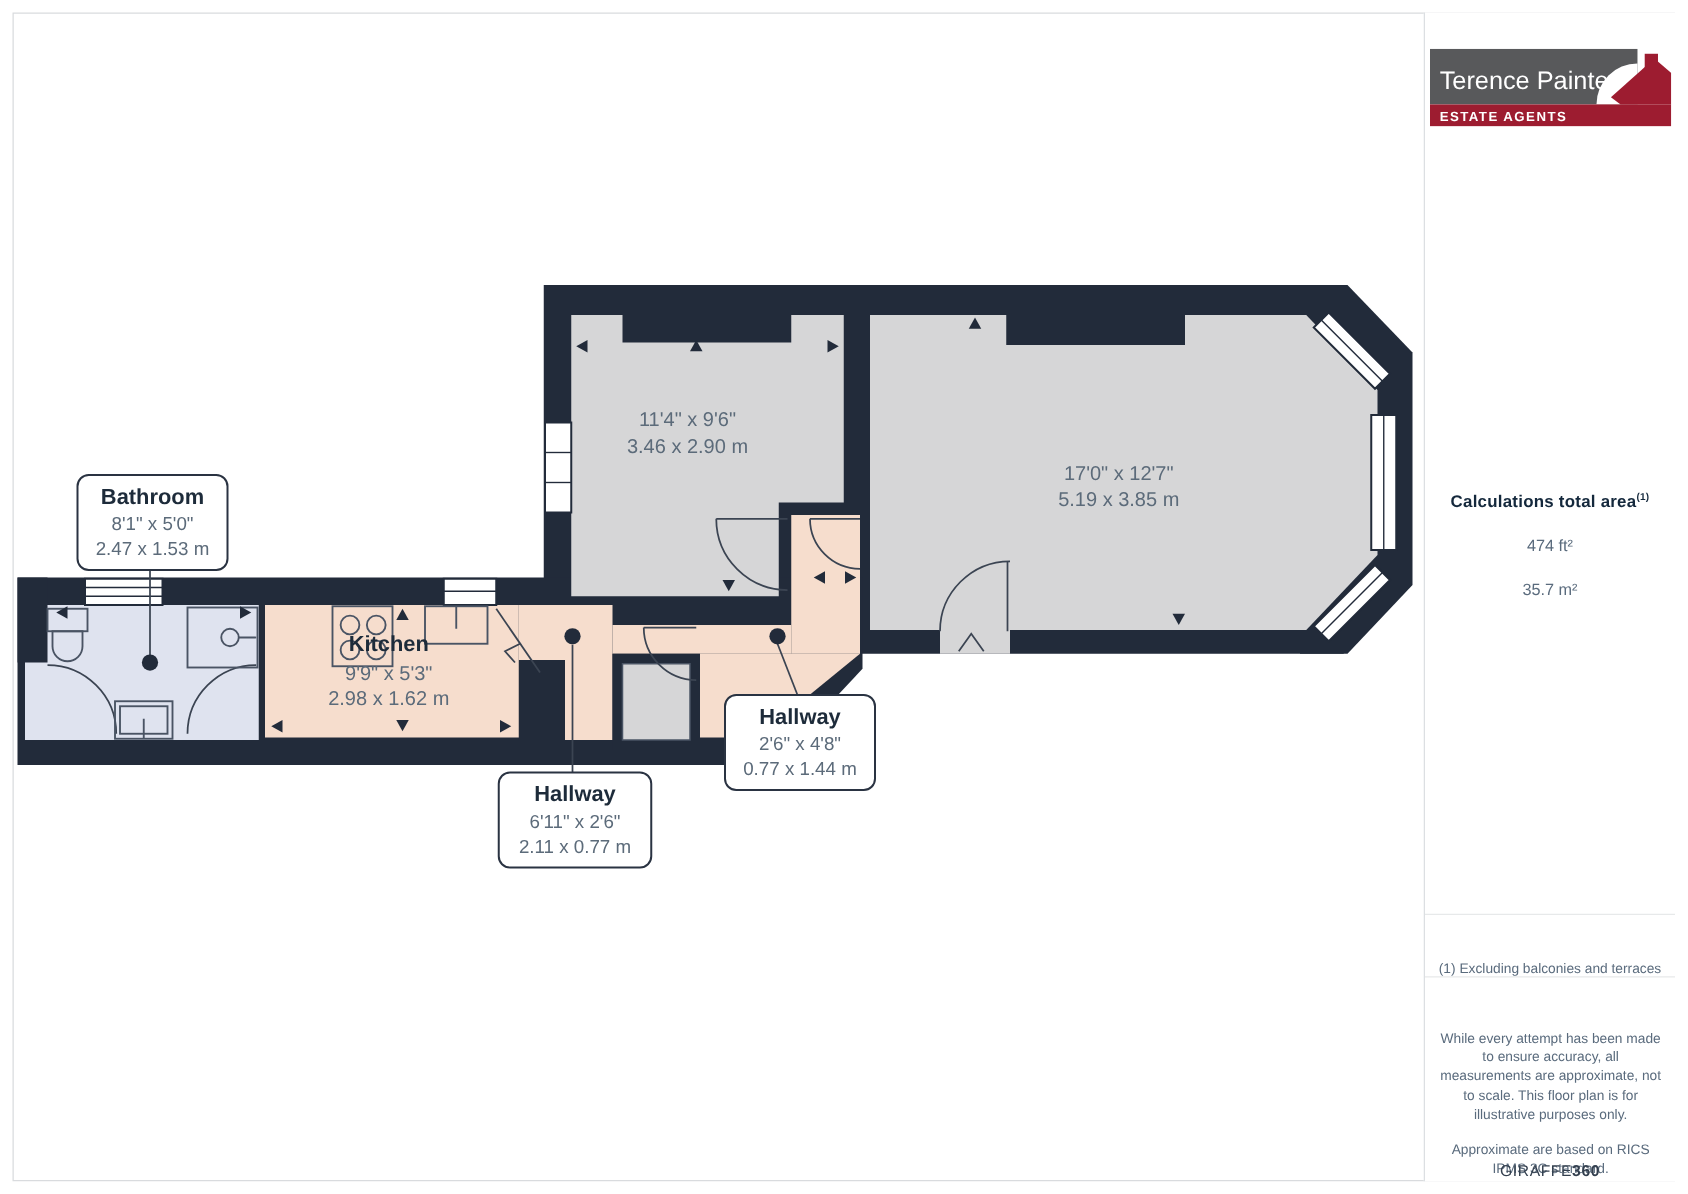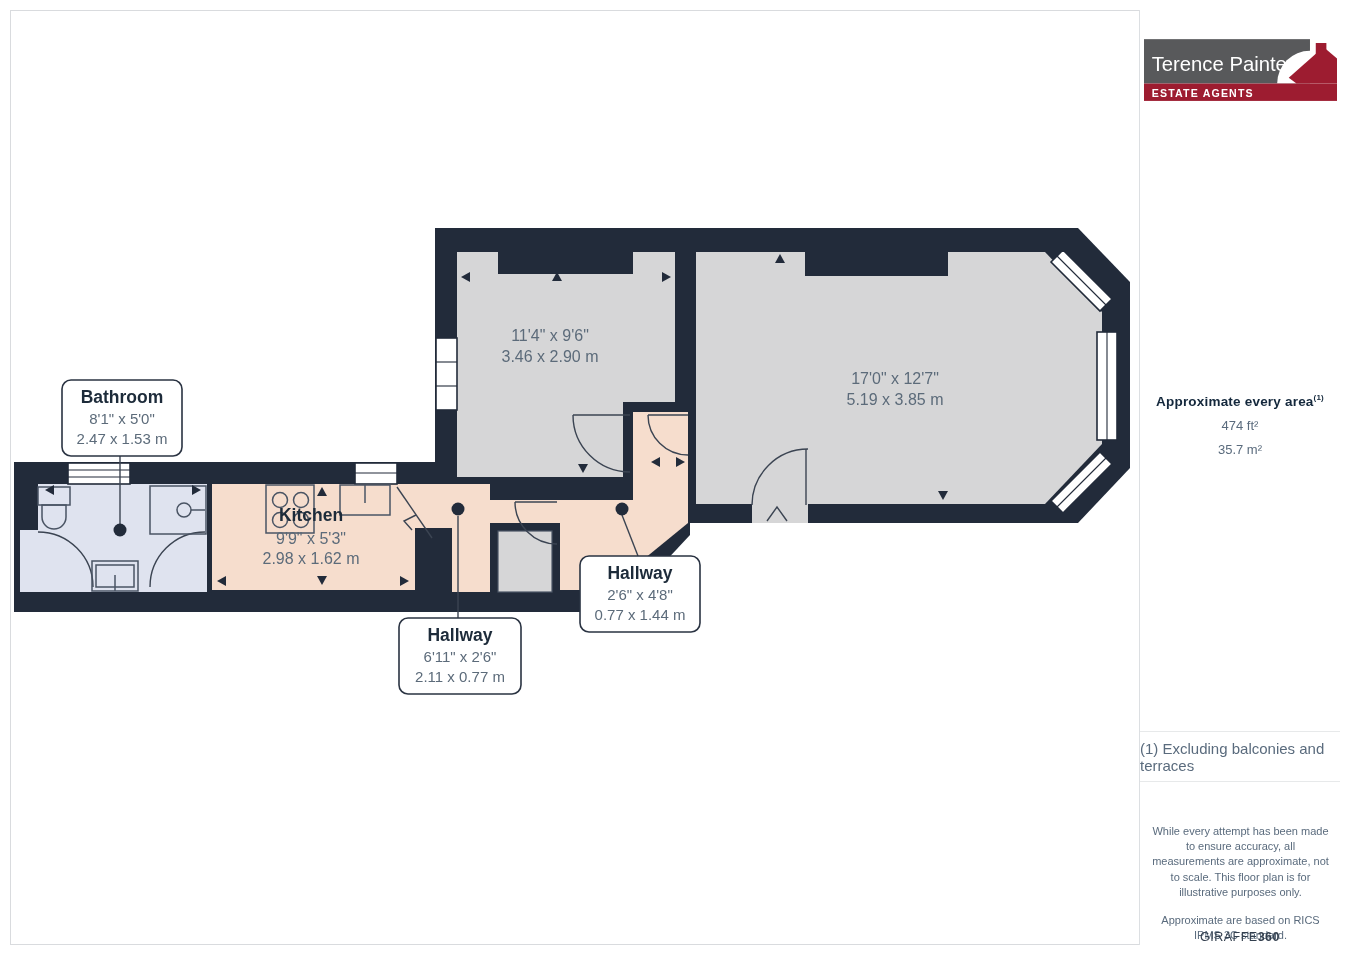--- a/index.html
+++ b/index.html
@@ -10,25 +10,25 @@
            border:1px solid #d9dbde; background:#fff; }
   .plan-svg { position:absolute; left:10px; top:10px; width:1129px; height:935px; }
 
   
   .sidebar { position:absolute; left:1139px; top:10px; width:201px; height:935px;
              border-left:1px solid #dcdfe2; background:#fff; }
   .logo { position:absolute; left:4px; top:28px; width:193px; height:66px; }
   .area-block { position:absolute; left:0; top:383px; width:100%; text-align:center; }
   .area-title { font-size:13.5px; font-weight:bold; color:#14283c; letter-spacing:.2px; }
   .area-title sup { font-size:8px; }
-  .area-val { font-size:13px; color:#5a6b7d; margin-top:9px; }
+  .area-val { font-size:13px; color:#5a6b7d; margin-top:20px; }
   .footnote { position:absolute; left:0; top:721px; width:100%; height:51px;
               border-top:1px solid #e7e9ea; border-bottom:1px solid #e7e9ea;
-              display:flex; align-items:center; justify-content:center;
-              font-size:15px; color:#5a6b7d; }
+              display:flex; align-items:flex-end; justify-content:center;
+              font-size:11px; color:#5a6b7d; }
   .disclaimer { position:absolute; left:10px; top:814px; width:181px; text-align:center;
                 font-size:11px; line-height:1.38; color:#5a6b7d; }
   .disclaimer p + p { margin-top:13px; }
   .brandmark { position:absolute; left:0; top:920px; width:100%; text-align:center;
                font-size:12.5px; color:#333f4e; letter-spacing:.5px; }
   .brandmark b { font-weight:bold; }
 
   
   text { font-family:"Liberation Sans", sans-serif; }
   .t-dim  { font-size:16px; fill:#5c6b7a; }
@@ -210,21 +210,21 @@
         <rect x="178" y="4" width="11" height="18"></rect>
         <polygon points="150,40 186,8 200,20 200,46 158,46"></polygon>
       </g>
       <rect x="0" y="46" width="200" height="18" fill="#9d1c30"></rect>
       <text x="8" y="33" font-size="21" fill="#ffffff">Terence Painter</text>
       <text x="8" y="60" font-size="11" font-weight="bold" letter-spacing="1.2" fill="#ffffff">ESTATE AGENTS</text>
     </svg>
 
     <div class="area-block">
       <div class="area-title">
-        <span>Approximate every area</span><sup>(1)</sup>
+        <span>Calculations total area</span><sup>(1)</sup>
       </div>
       <div class="area-val">474 ft²</div>
       <div class="area-val">35.7 m²</div>
     </div>
 
     <div class="footnote">
       <span>(1) Excluding balconies and terraces</span>
     </div>
 
     <div class="disclaimer">

